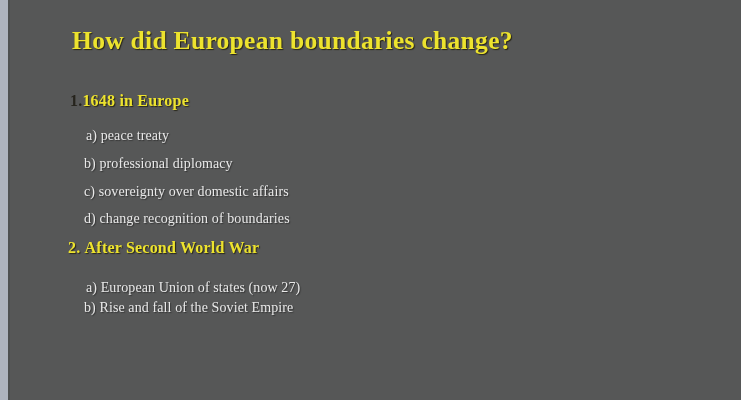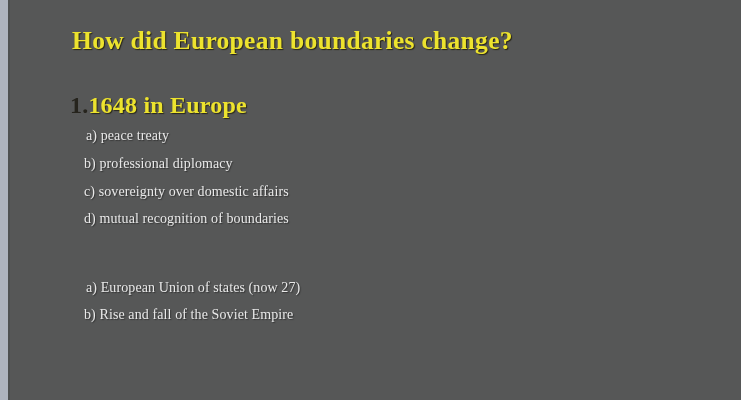--- a/index.html
+++ b/index.html
@@ -57,21 +57,21 @@
     font-size: 25.5px;
     font-weight: bold;
     letter-spacing: 0.3px;
     color: #ede32e;
     text-shadow: 1px 1px 1px rgba(30,28,10,0.85);
     white-space: nowrap;
   }
 
   .lvl1 {
     position: absolute;
-    font-size: 24px;
+    font-size: 16px;
     font-weight: bold;
     white-space: nowrap;
     letter-spacing: 0.2px;
   }
   .lvl1 .marker-dark {
     color: #26241d;
     text-shadow: none;
   }
   .lvl1 .marker-yellow,
   .lvl1 .lvl1-text {
@@ -90,21 +90,21 @@
   }
 
   
   #item-1            { left: 70px;  top: 92px;  }
   #item-1-a          { left: 86px;  top: 128px; }
   #item-1-b          { left: 84px;  top: 156px; }
   #item-1-c          { left: 84px;  top: 184px; }
   #item-1-d          { left: 84px;  top: 211px; }
   #item-2            { left: 68px;  top: 239px; }
   #item-2-a          { left: 86px;  top: 272px; margin-top: 8px; }
-  #item-2-b          { left: 84px;  top: 307px; }
+  #item-2-b          { left: 84px;  top: 300px; }
 </style>
 </head>
 <body>
 
 <div id="slide">
 
   <div id="left-strip"></div>
   <div id="left-seam"></div>
 
   <div id="content">
@@ -112,21 +112,22 @@
     <div class="slide-title">How did European boundaries change?</div>
 
     <div class="lvl1" id="item-1"><span class="marker-dark">1.</span><span class="lvl1-text">1648 in Europe</span></div>
 
     <div class="lvl2" id="item-1-a"><span>a)</span>&nbsp;<span>peace treaty</span></div>
 
     <div class="lvl2" id="item-1-b"><span>b)</span>&nbsp;<span>professional diplomacy</span></div>
 
     <div class="lvl2" id="item-1-c"><span>c)</span>&nbsp;<span>sovereignty over domestic affairs</span></div>
 
-    <div class="lvl2" id="item-1-d"><span>d)</span>&nbsp;<span>mutual recognition of boundaries</span></div>
+    <div class="lvl2" id="item-1-d"><span>d)</span>&nbsp;<span>change recognition of boundaries</span></div>
 
+    <div class="lvl1" id="item-2"><span class="marker-yellow">2.</span>&nbsp;<span class="lvl1-text">After Second World War</span></div>
 
     <div class="lvl2" id="item-2-a"><span>a)</span>&nbsp;<span>European Union of states (now 27)</span></div>
 
     <div class="lvl2" id="item-2-b"><span>b)</span>&nbsp;<span>Rise and fall of the Soviet Empire</span></div>
 
   </div>
 </div>
 
 </body></html>

